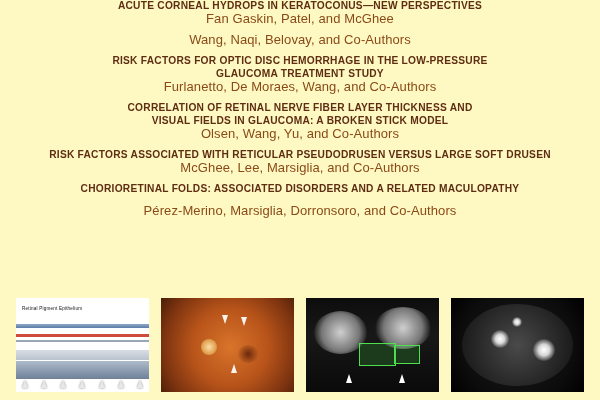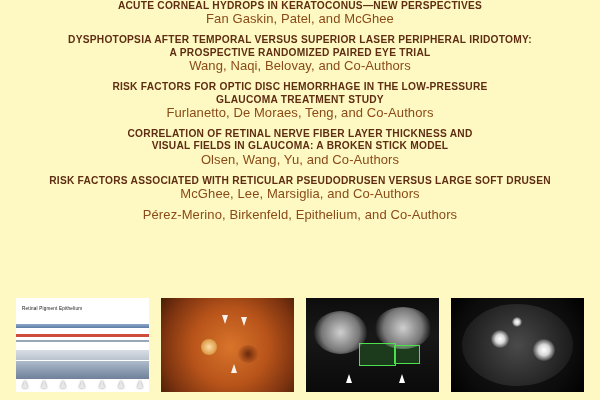--- a/index.html
+++ b/index.html
@@ -181,44 +181,44 @@
 <div class="page">
 
   <div class="toc">
 
     <div class="entry">
       <div class="entry-title">ACUTE CORNEAL HYDROPS IN KERATOCONUS—NEW PERSPECTIVES</div>
       <div class="entry-authors">Fan Gaskin, Patel, and McGhee</div>
     </div>
 
     <div class="entry">
-      <div class="entry-title">DYSPHOTOPSIA AFTER TEMPORAL VERSUS SUPERIOR LASER PERIPHERAL IRIDOTOMY:<br>A PROSPECTIVE RANDOMIZED PAIRED EYE TRIAL</div>
       <div class="entry-authors">Wang, Naqi, Belovay, and Co-Authors</div>
     </div>
 
     <div class="entry">
       <div class="entry-title">RISK FACTORS FOR OPTIC DISC HEMORRHAGE IN THE LOW-PRESSURE<br>GLAUCOMA TREATMENT STUDY</div>
-      <div class="entry-authors">Furlanetto, De Moraes, Teng, and Co-Authors</div>
+      <div class="entry-authors">Furlanetto, De Moraes, Wang, and Co-Authors</div>
     </div>
 
     <div class="entry">
       <div class="entry-title">CORRELATION OF RETINAL NERVE FIBER LAYER THICKNESS AND<br>VISUAL FIELDS IN GLAUCOMA: A BROKEN STICK MODEL</div>
       <div class="entry-authors">Olsen, Wang, Yu, and Co-Authors</div>
     </div>
 
     <div class="entry">
       <div class="entry-title">RISK FACTORS ASSOCIATED WITH RETICULAR PSEUDODRUSEN VERSUS LARGE SOFT DRUSEN</div>
       <div class="entry-authors">McGhee, Lee, Marsiglia, and Co-Authors</div>
     </div>
 
     <div class="entry">
-    </div>
-
-    <div class="entry">
-      <div class="entry-authors">Pérez-Merino, Birkenfeld, Epithelium, and Co-Authors</div>
+      <div class="entry-title">CHORIORETINAL FOLDS: ASSOCIATED DISORDERS AND A RELATED MACULOPATHY</div>
+    </div>
+
+    <div class="entry">
+      <div class="entry-authors">Pérez-Merino, Marsiglia, Dorronsoro, and Co-Authors</div>
     </div>
 
   </div>
 
   <div class="figures">
 
     <div class="fig fig-oct">
       <div class="oct-band" style="top:26px;background:linear-gradient(180deg,#8fa8c8,#5c7aa8);"></div>
       <div class="oct-band" style="top:36px;height:3px;background:#cf4b3a;"></div>
       <div class="oct-band" style="top:42px;height:2px;background:#9aa7b5;"></div>

